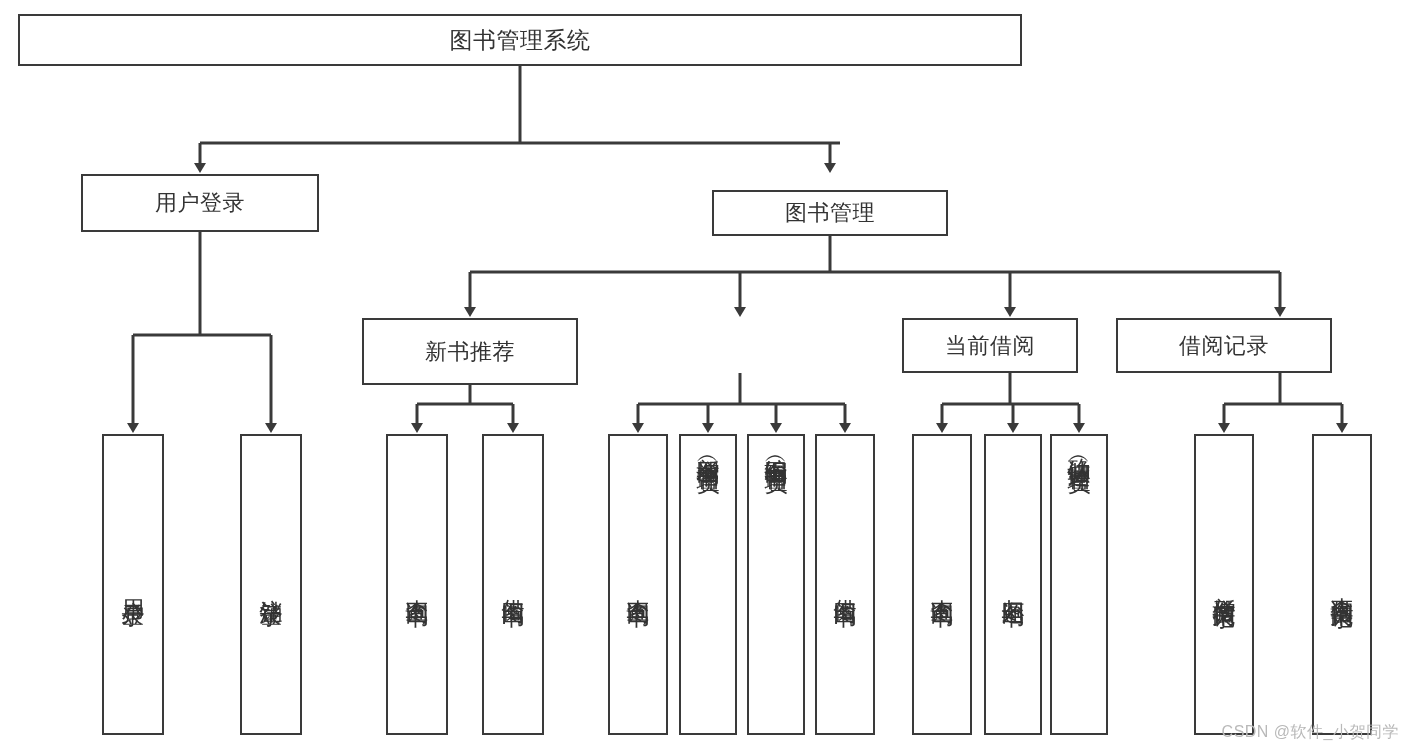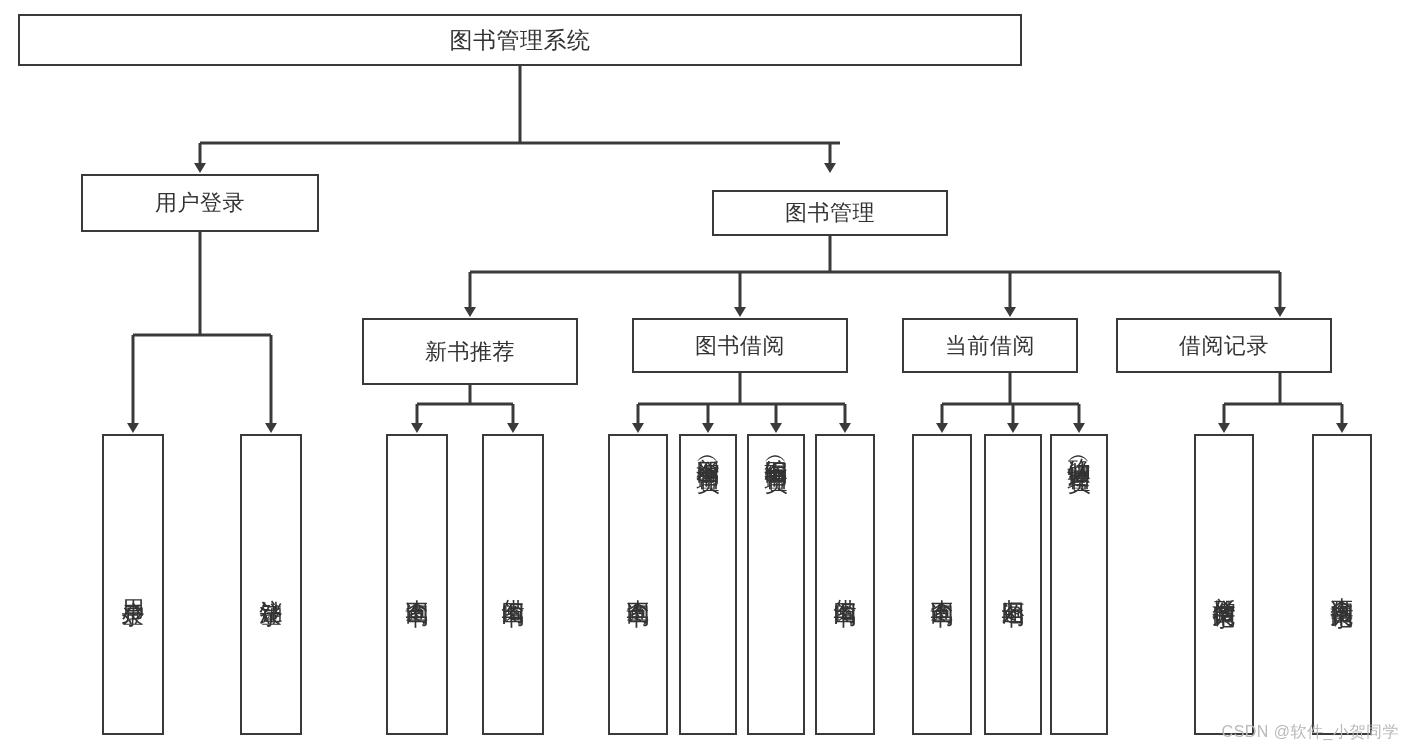--- a/index.html
+++ b/index.html
@@ -148,23 +148,20 @@
   <div class="node horiz" style="left:81px;top:174px;width:238px;height:58px;">
     <span class="label">用户登录</span>
   </div>
   <div class="node horiz" style="left:712px;top:190px;width:236px;height:46px;">
     <span class="label">图书管理</span>
   </div>
 
   <div class="node horiz" style="left:362px;top:318px;width:216px;height:67px;">
     <span class="label">新书推荐</span>
   </div>
-  <div class="node horiz" style="left:632px;top:318px;width:216px;height:55px;">
-    <span class="label">图书借阅</span>
-  </div>
   <div class="node horiz" style="left:902px;top:318px;width:176px;height:55px;">
     <span class="label">当前借阅</span>
   </div>
   <div class="node horiz" style="left:1116px;top:318px;width:216px;height:55px;">
     <span class="label">借阅记录</span>
   </div>
 
   <div class="node vert" style="left:102px;top:434px;width:62px;height:301px;">
     <div class="vert-wrap">
         <span class="label">用户登录</span>

